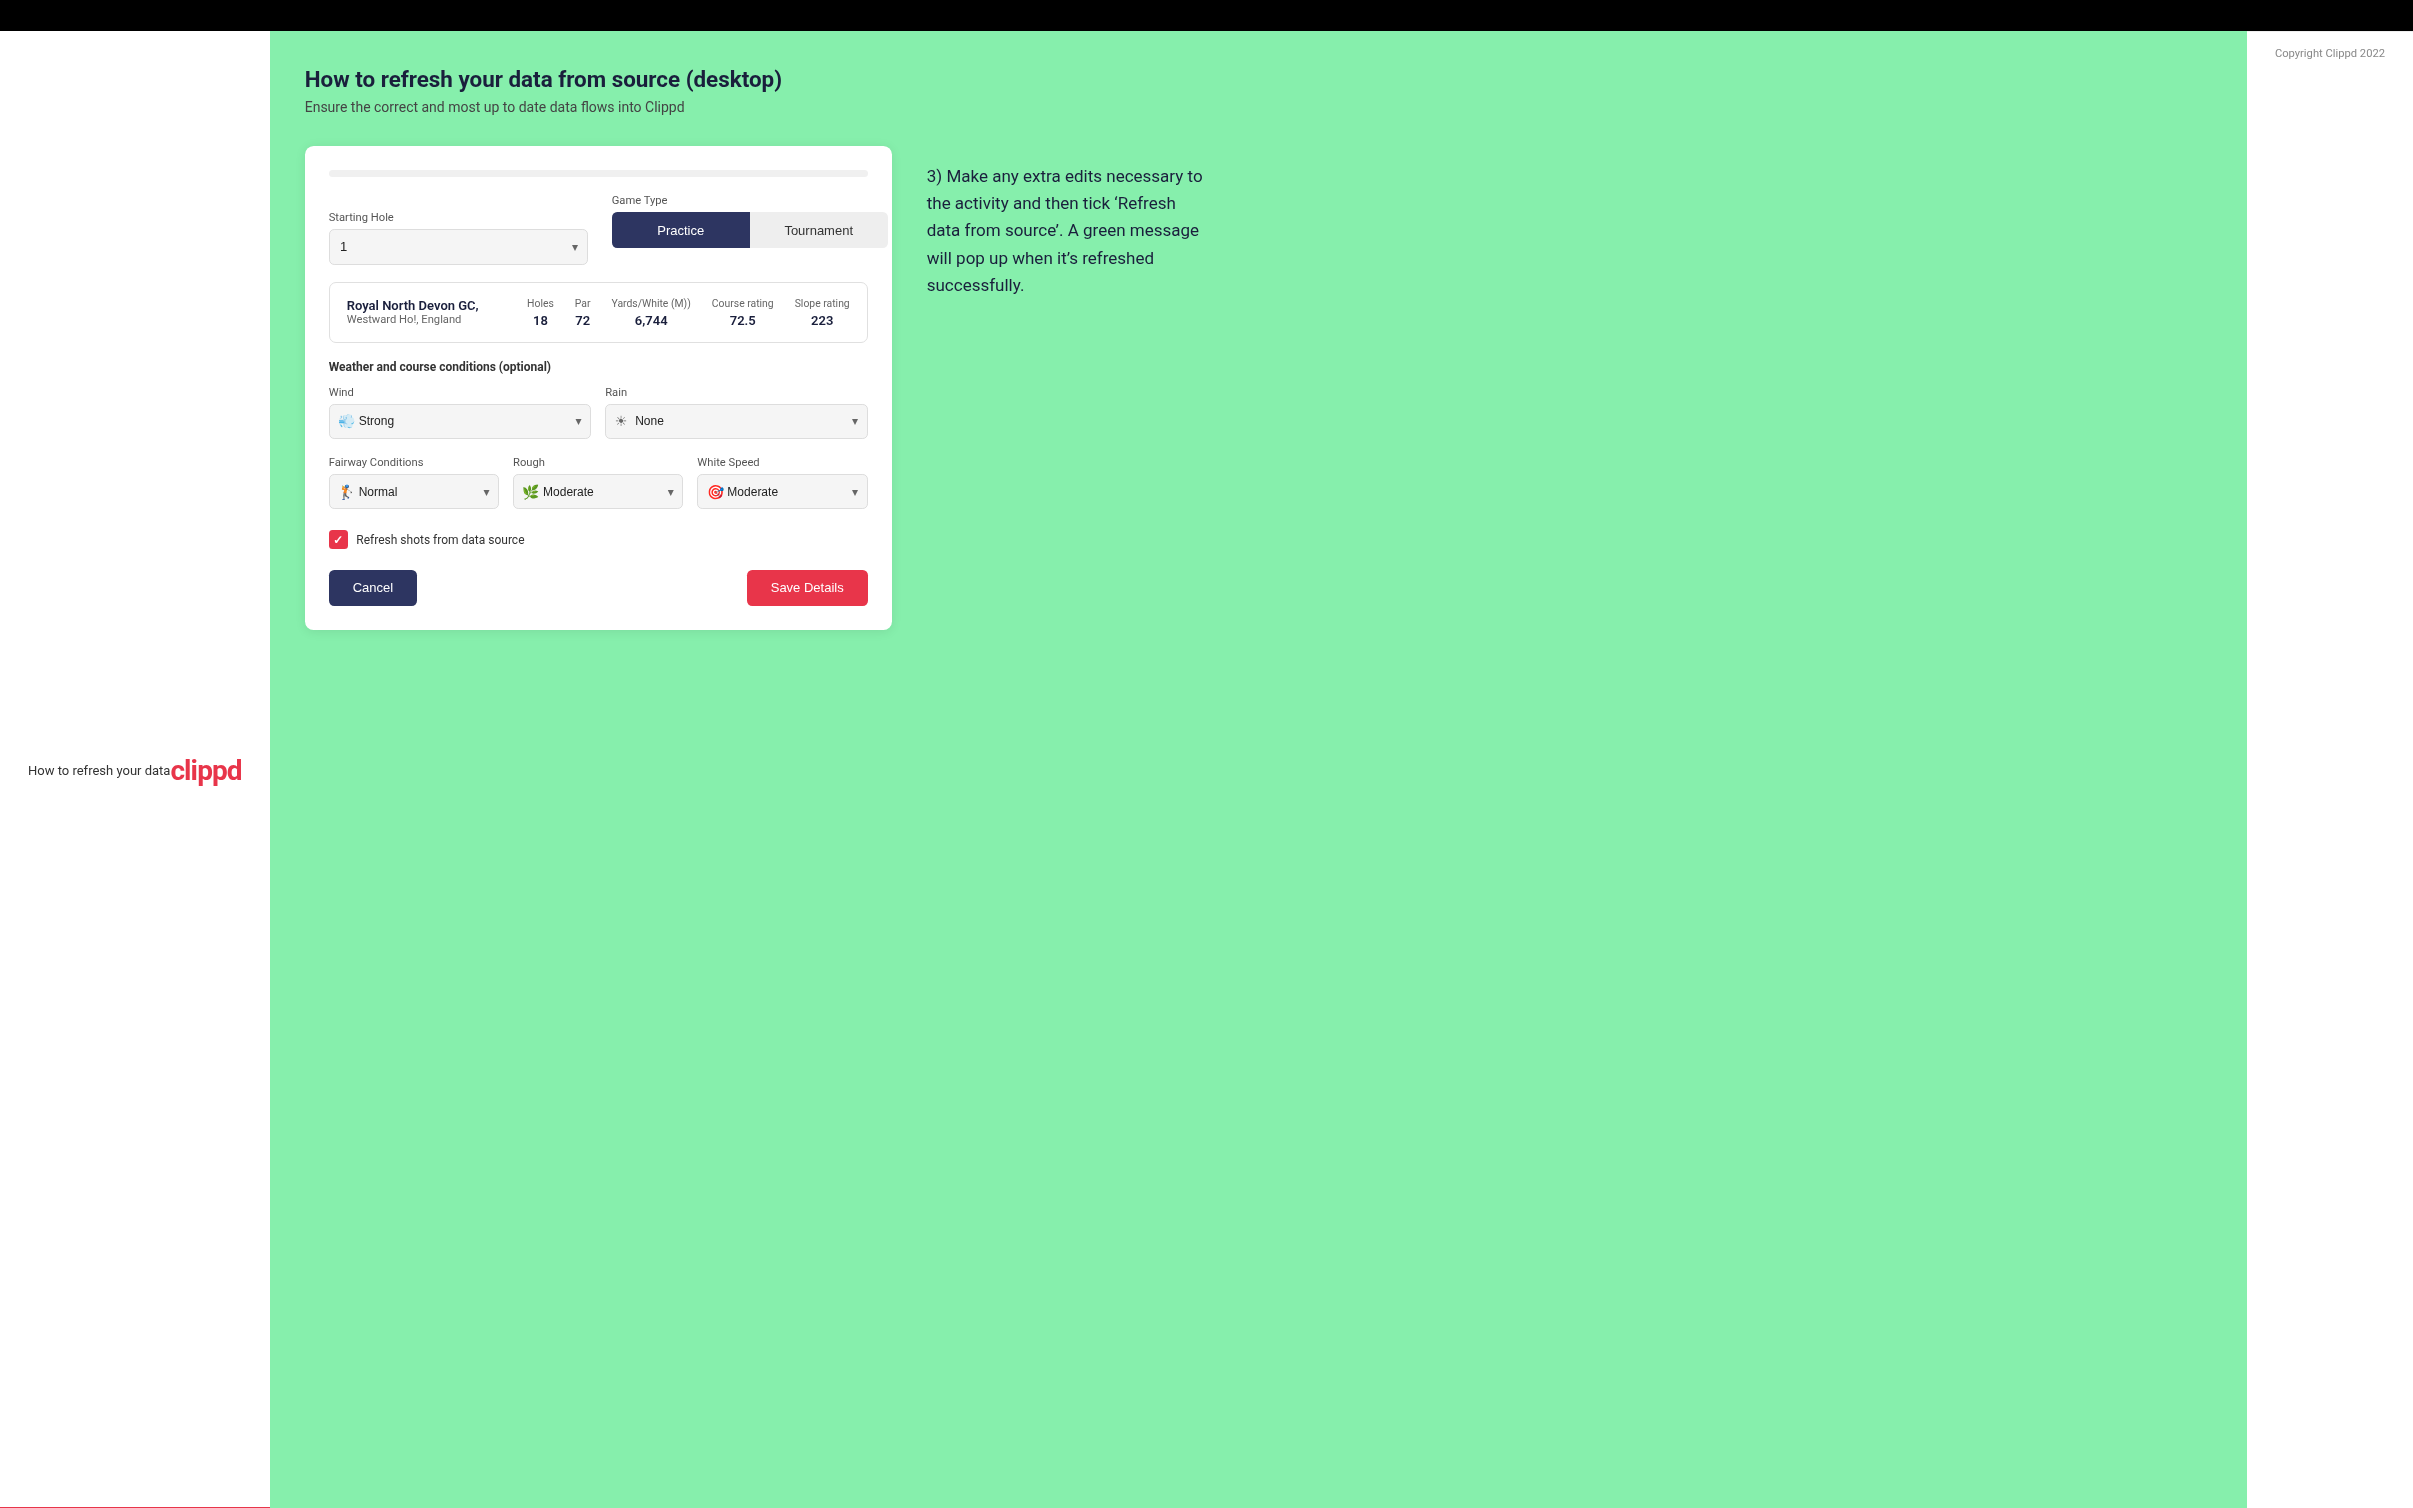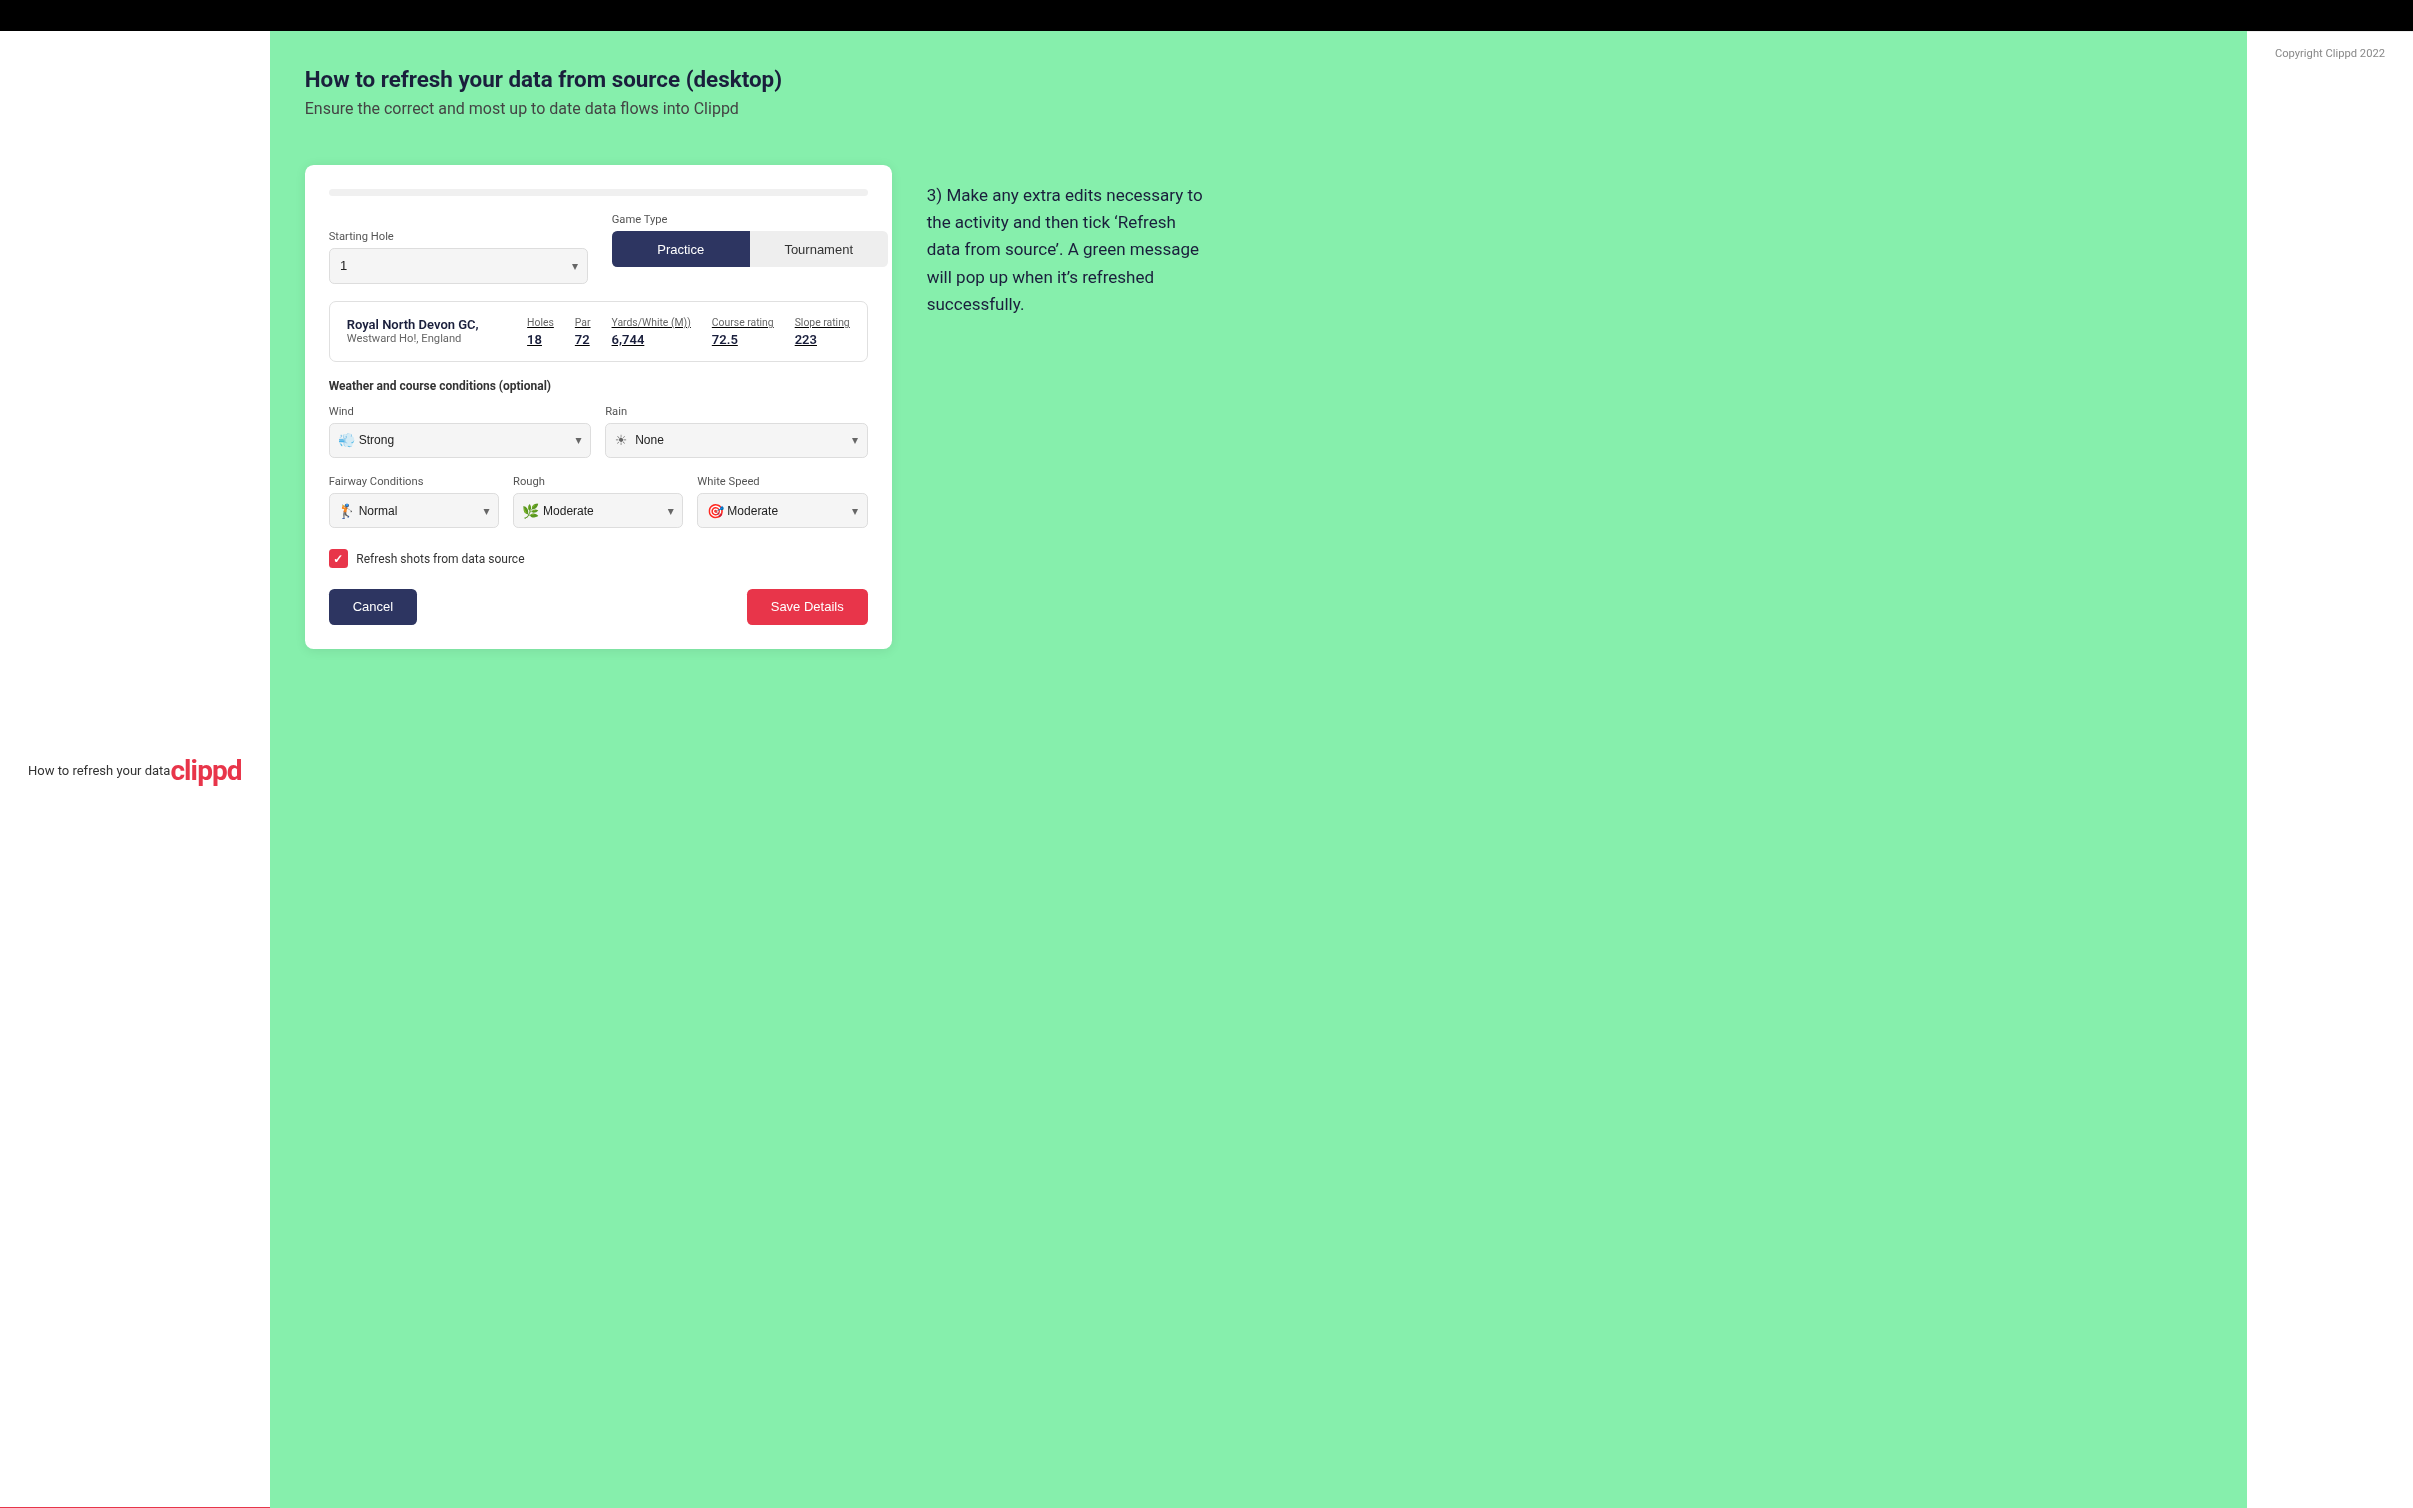--- a/index.html
+++ b/index.html
@@ -46,23 +46,23 @@
       display: flex;
       flex-direction: column;
     }
     .page-title {
       font-size: 22.4px;
       font-weight: 700;
       color: #1a1f3c;
       margin-bottom: 7px;
     }
     .page-subtitle {
-      font-size: 16px;
+      font-size: 14px;
       color: #444;
-      margin-bottom: 47px;
+      margin-bottom: 31px;
     }
     .two-column {
       display: flex;
       gap: 35px;
       flex: 1;
     }
     .left-column {
       flex: 1;
       max-width: 587px;
     }
@@ -153,21 +153,21 @@
     }
     .course-location {
       font-size: 11.2px;
       color: #666;
     }
     .course-stats {
       display: flex;
       gap: 21px;
     }
     .stat-block {
-      text-decoration: underline;
+      text-align: center;
     }
     .stat-label {
       font-size: 10.4px;
       color: #666;
       display: block;
       margin-bottom: 1.7px;
     }
     .stat-value {
       font-size: 13px;
       font-weight: 600;

